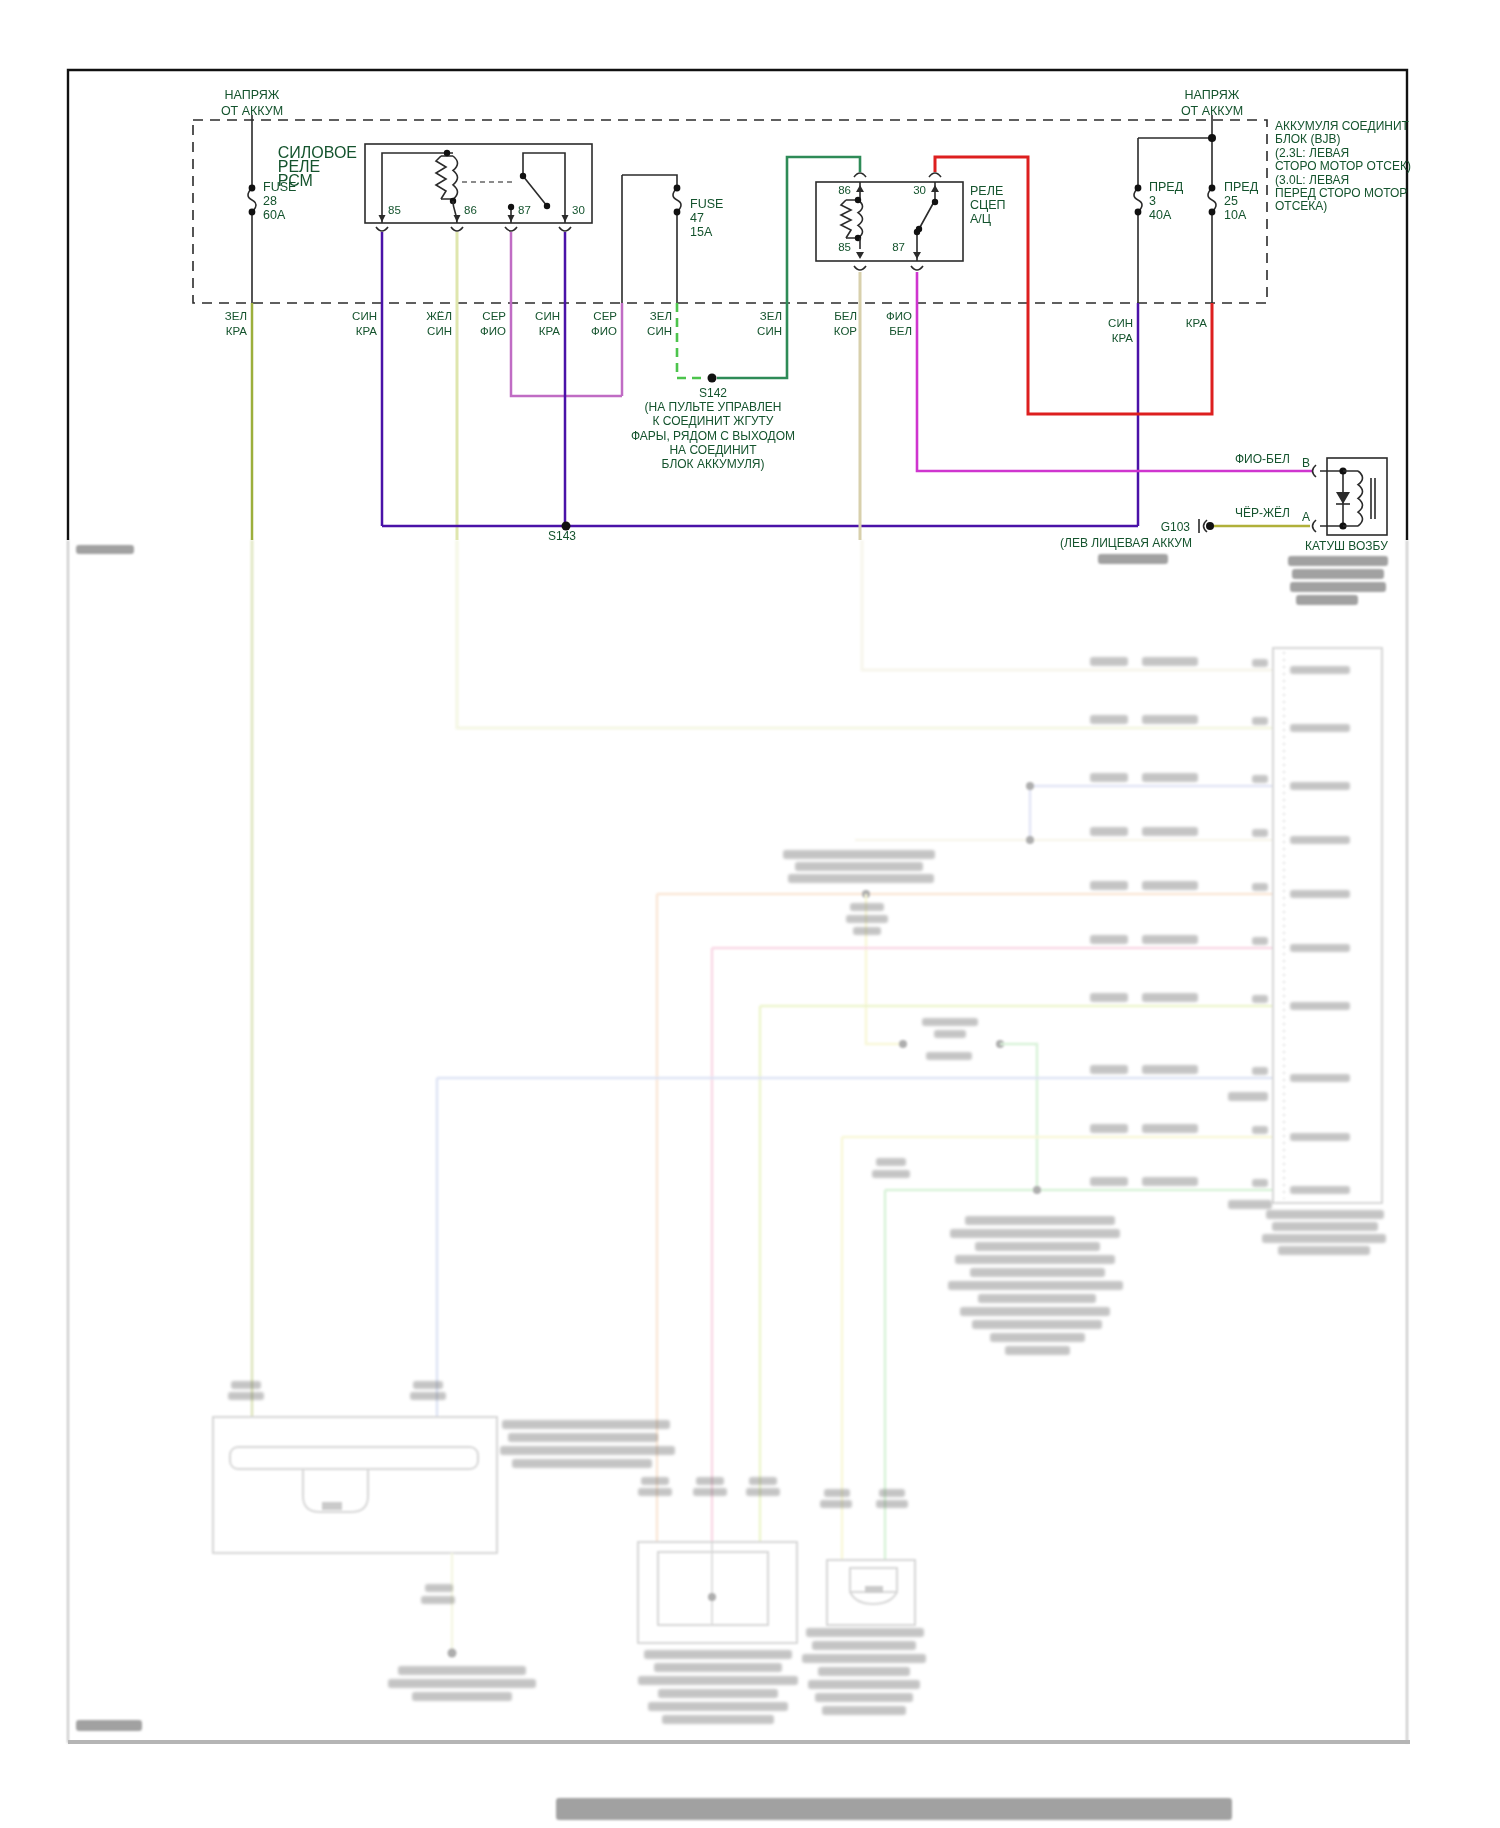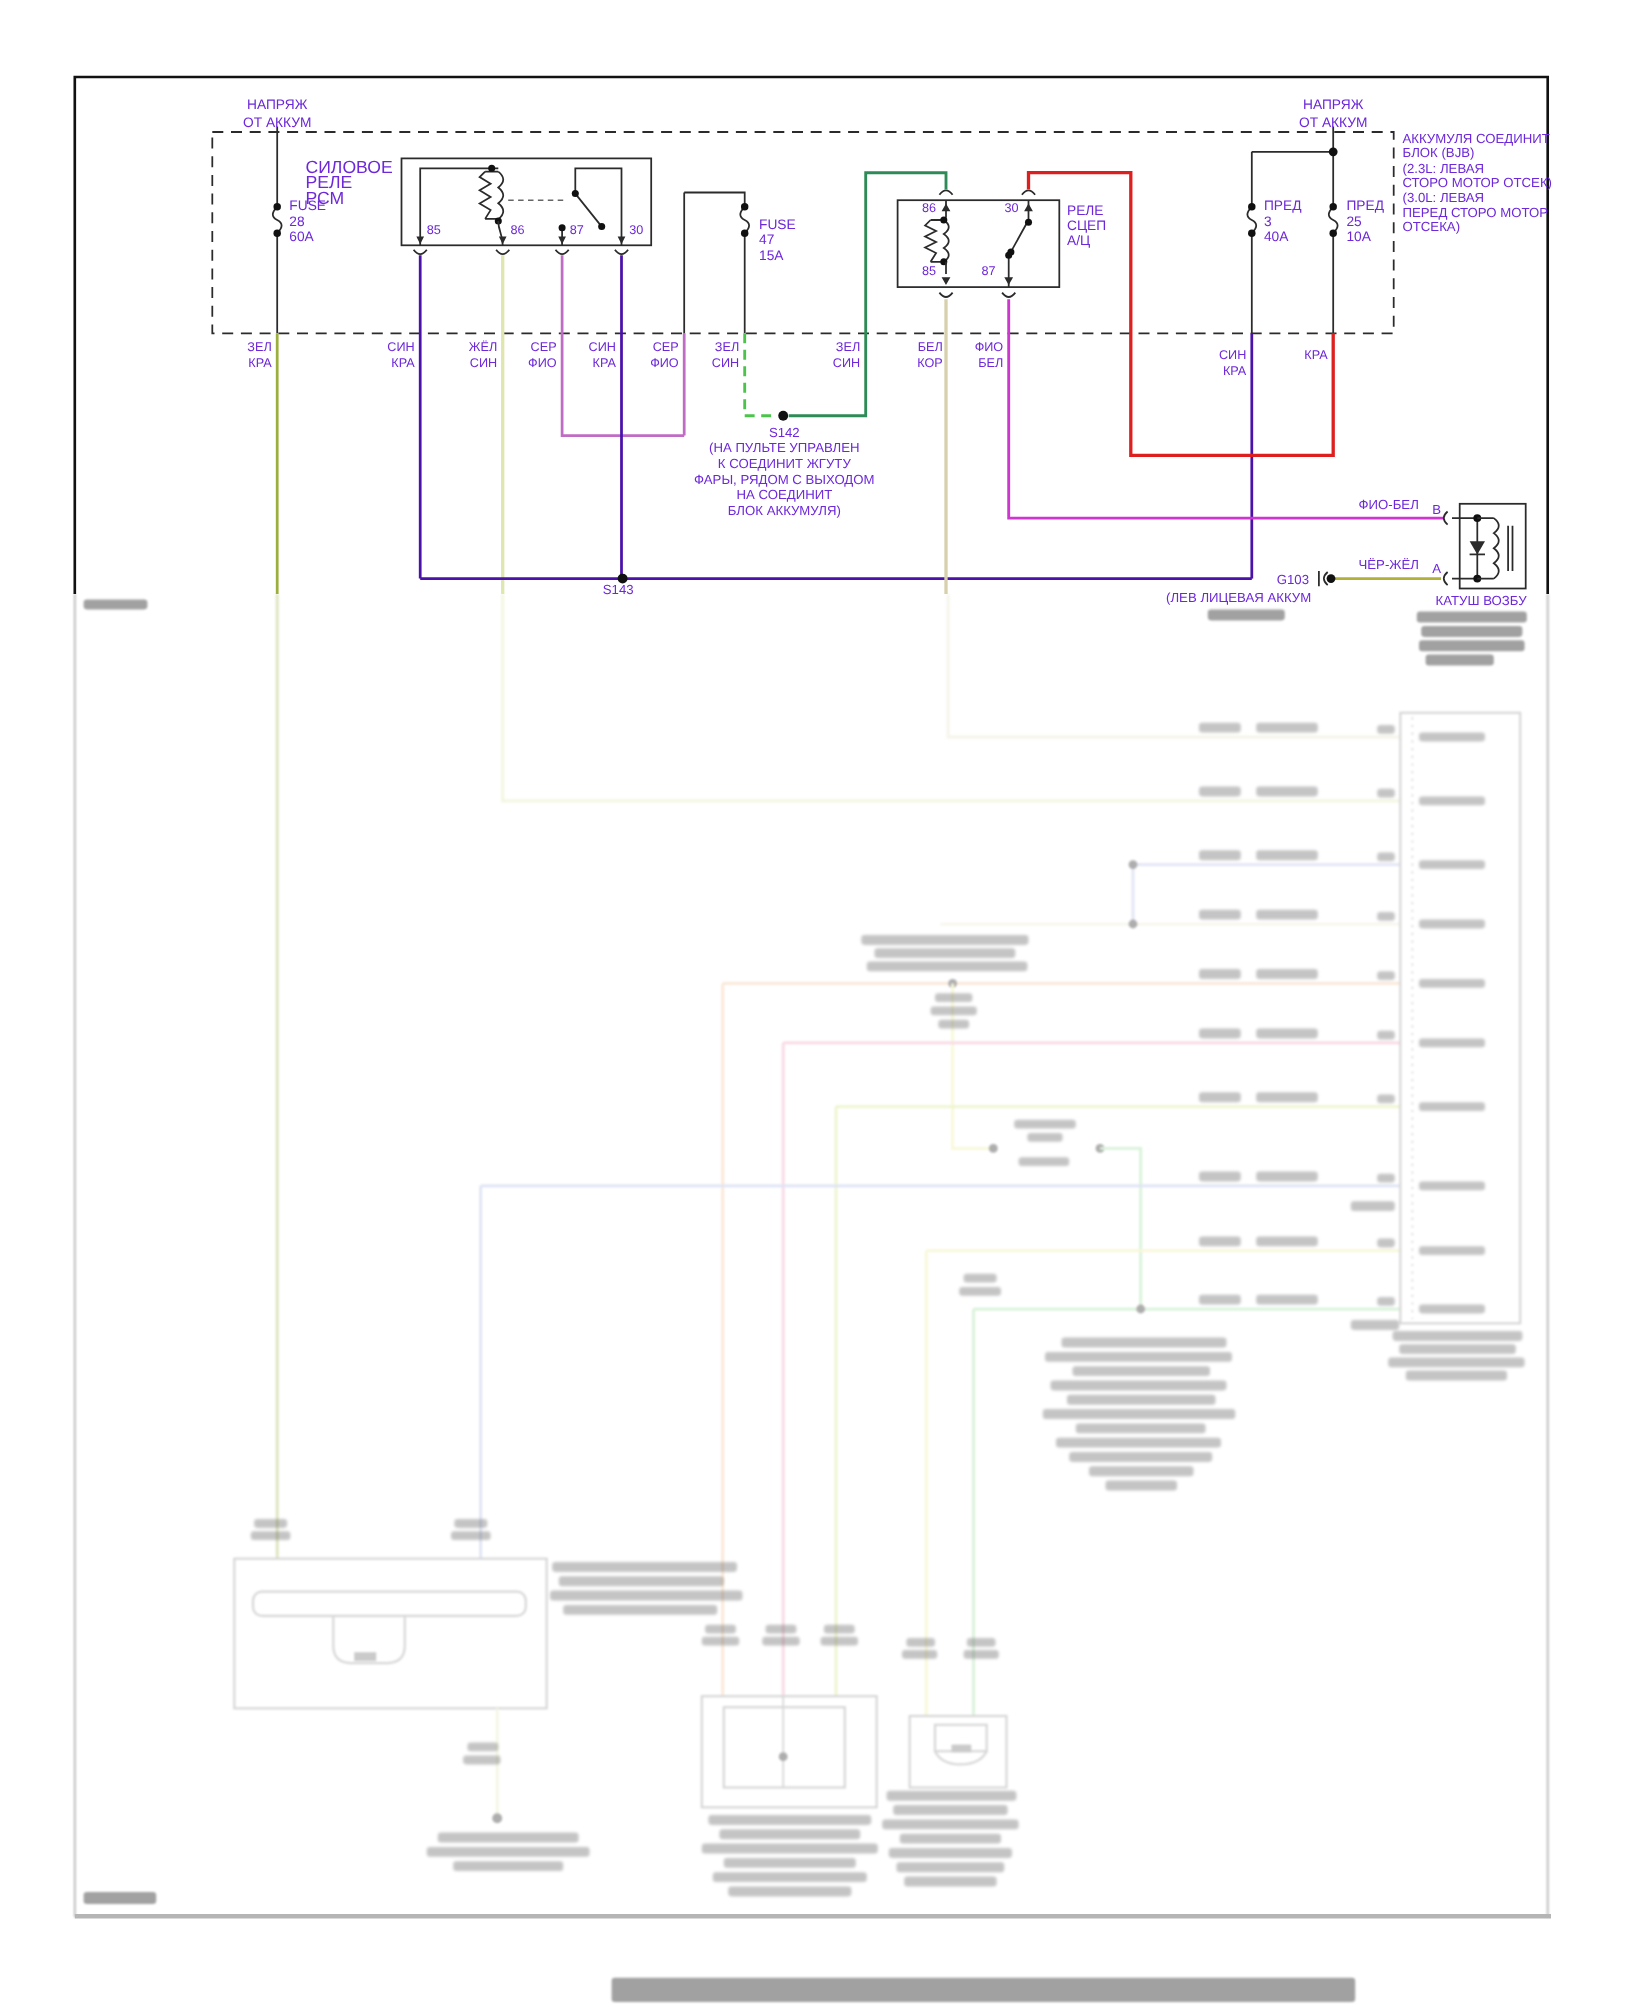--- a/index.html
+++ b/index.html
@@ -7,21 +7,21 @@
         font-family:"Liberation Sans", sans-serif;color:#1c1c1c;overflow:hidden;}
   svg{position:absolute;left:0;top:0;}
   .k{stroke:#2b2b2b;stroke-width:1.6;fill:none;}
   .kb{stroke:#111;stroke-width:2.4;fill:none;}
   .dash{stroke-dasharray:10 7;}
   .dash2{stroke-dasharray:5 4;stroke:#666;}
   .c{fill:none;stroke-linecap:butt;}
   .dot{fill:#111;stroke:none;}
   .tri{fill:#2b2b2b;stroke:none;}
   .faded{opacity:.34;filter:blur(1.2px);}
-  .lbl{position:absolute;white-space:pre-line;line-height:14px;font-size:12px;color:#6d28d9;}
+  .lbl{position:absolute;white-space:pre-line;line-height:14px;font-size:12px;color:#14532d;}
   .blob{position:absolute;background:#555;border-radius:3px;}
   #blobs-faded,#blobs-semi{position:absolute;left:0;top:0;width:1500px;height:1828px;pointer-events:none;}
   #blobs-faded{opacity:.34;filter:blur(1.4px);}
   #blobs-semi{opacity:.55;filter:blur(1px);}
 </style>
 </head>
 <body>
 
 <div id="page">
 

